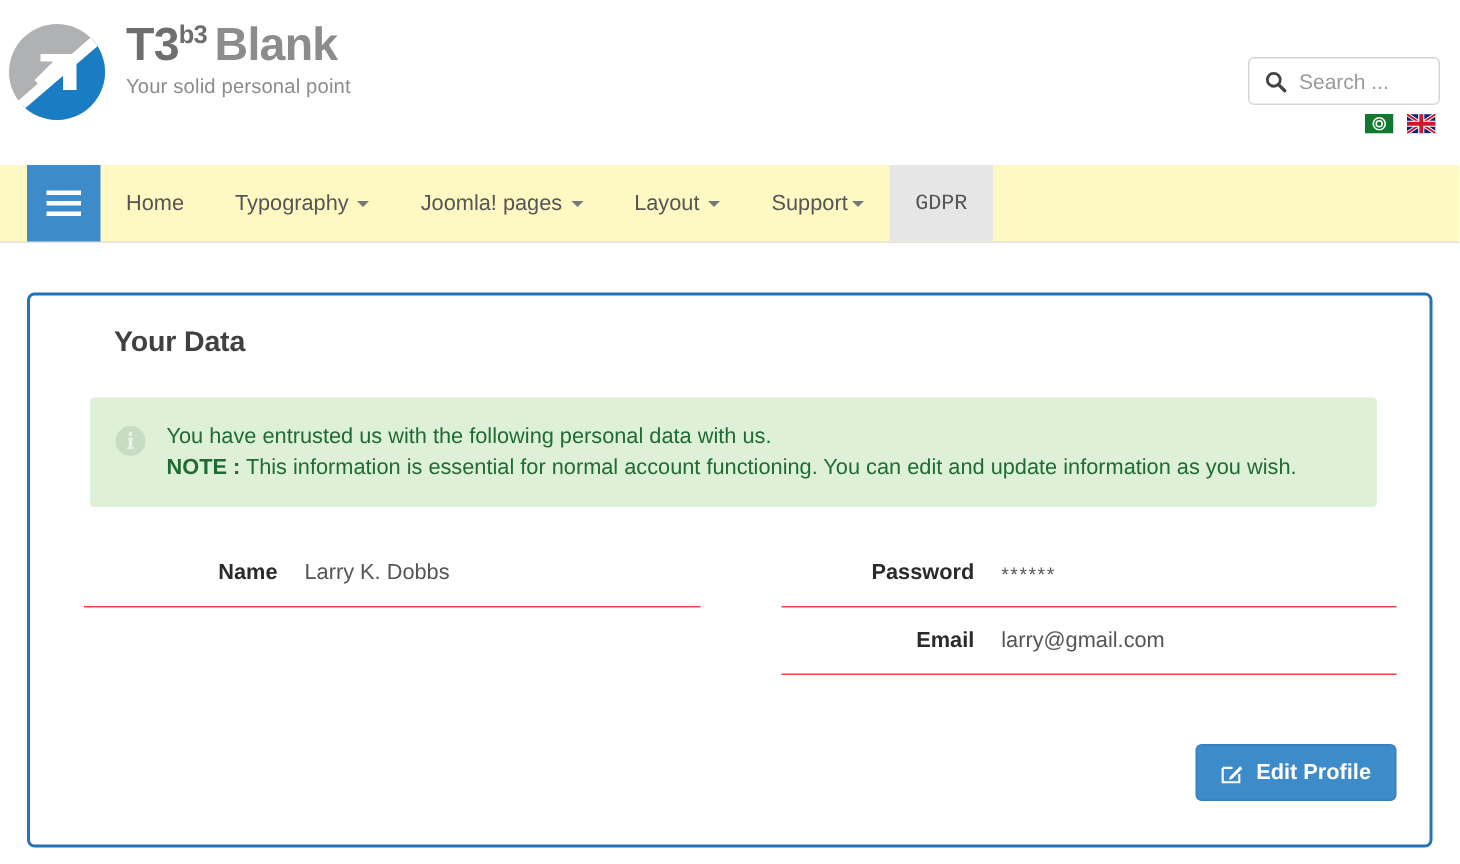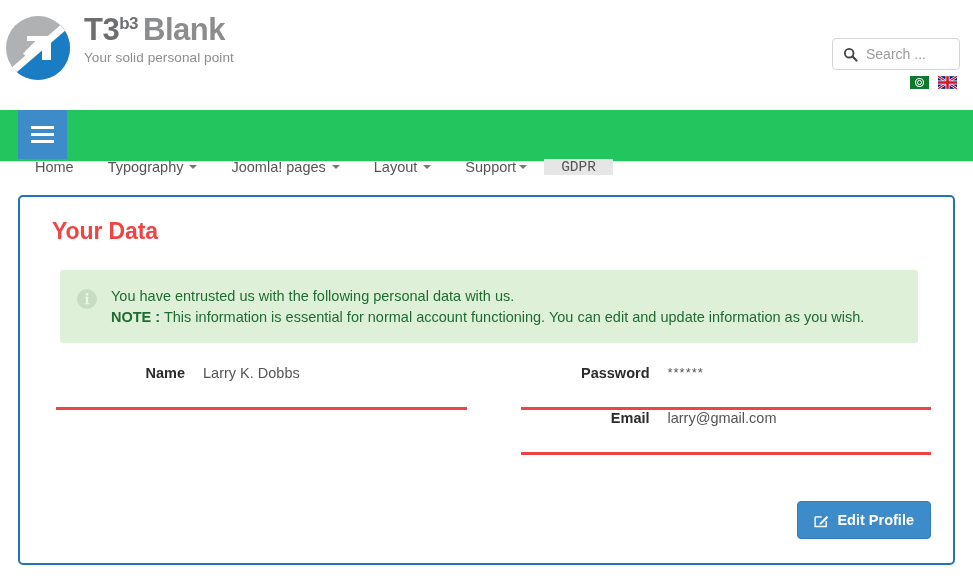--- a/index.html
+++ b/index.html
@@ -86,26 +86,25 @@
     display: flex;
     justify-content: flex-end;
     gap: 9px;
     padding-right: 3px;
   }
   .flag { width: 19px; height: 13px; display: block; border: 0; }
 
   
   .nav {
     height: 52px;
-    background: #22c55e;
+    background: #fef9c3;
     border-bottom: 1px solid #e2e2e2;
     display: flex;
     align-items: stretch;
     padding-left: 18px;
-    flex-direction: column;
   }
   .nav-toggle {
     width: 49px;
     background: #3e8bca;
     display: flex;
     flex-direction: column;
     align-items: center;
     justify-content: center;
     gap: 4px;
     cursor: pointer;
@@ -142,24 +141,24 @@
     padding: 33px 18px 0 18px;
   }
   .panel {
     border: 2px solid #2572b5;
     border-radius: 5px;
     background: #ffffff;
     padding: 20px 20px 24px 20px;
     height: 370px;
   }
   .panel-title {
-    font-size: 23px;
-    font-weight: bold;
-    color: #ef4444;
-    margin: 1px 0 0 12px;
+    font-size: 19px;
+    font-weight: bold;
+    color: #404040;
+    margin: 1px 0 0 36px;
     letter-spacing: -0.1px;
   }
 
   .alert {
     margin: 25px 0 0 20px;
     margin-right: 15px;
     background: #dff0d8;
     color: #1f6b32;
     border-radius: 3px;
     padding: 16px 18px 16px 16px;
@@ -176,22 +175,22 @@
     margin-top: 22px;
     padding-left: 16px;
     padding-right: 2px;
   }
   .data-col { width: 50%; }
   .data-col.left { padding-right: 27px; }
   .data-col.right { padding-left: 27px; }
 
   .data-row {
     display: flex;
-    align-items: flex-start;
-    border-bottom: 3px solid #ef4444;
+    align-items: center;
+    border-bottom: 1px solid #ef4444;
     height: 45px;
   }
   .data-label {
     width: 147px;
     flex: 0 0 147px;
     text-align: right;
     font-weight: bold;
     font-size: 14.5px;
     color: #2b2b2b;
     padding-right: 18px;

